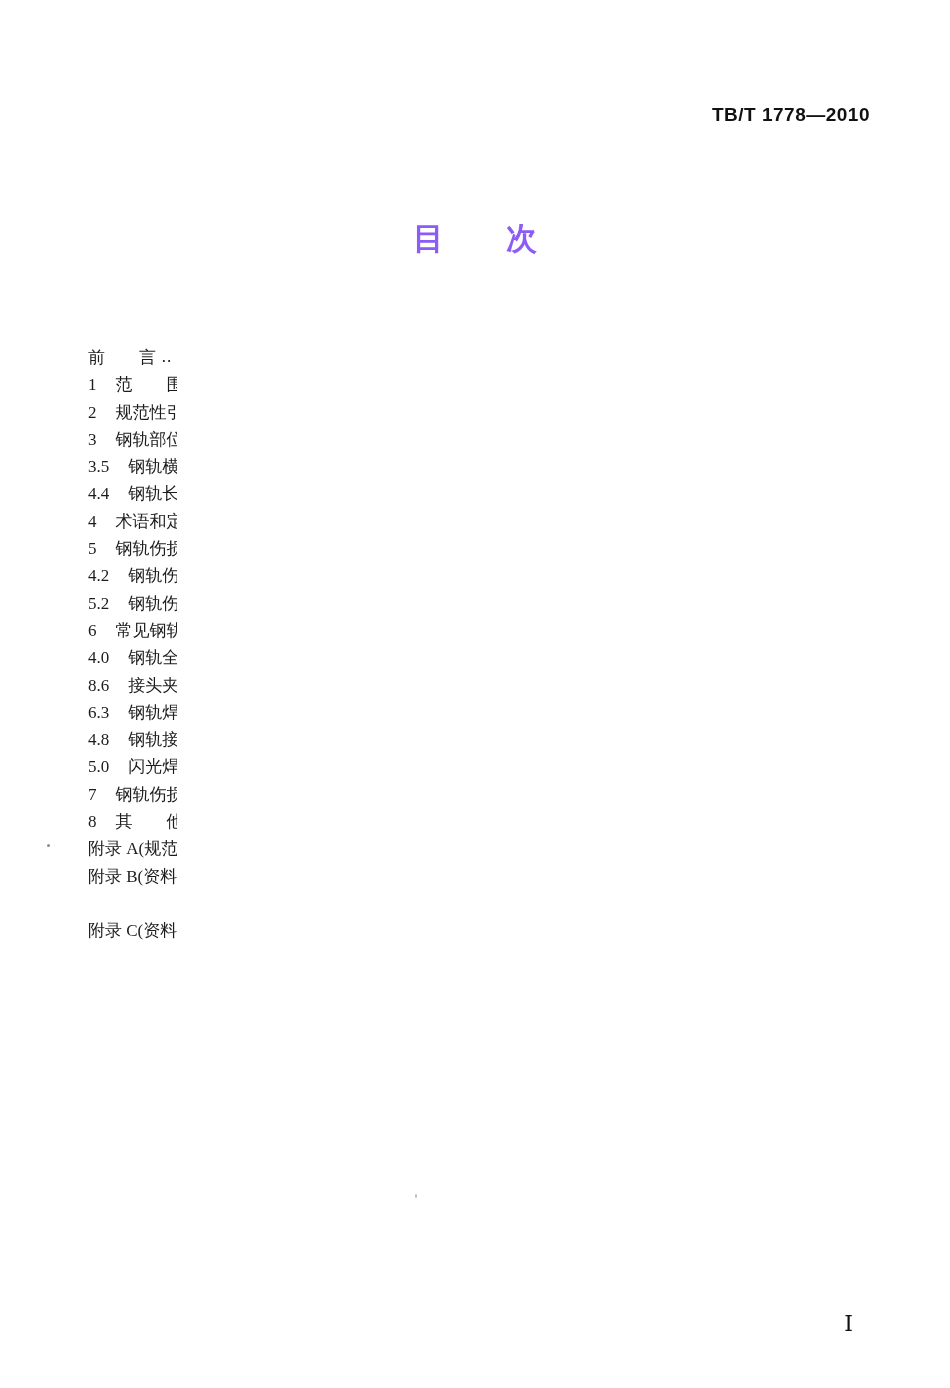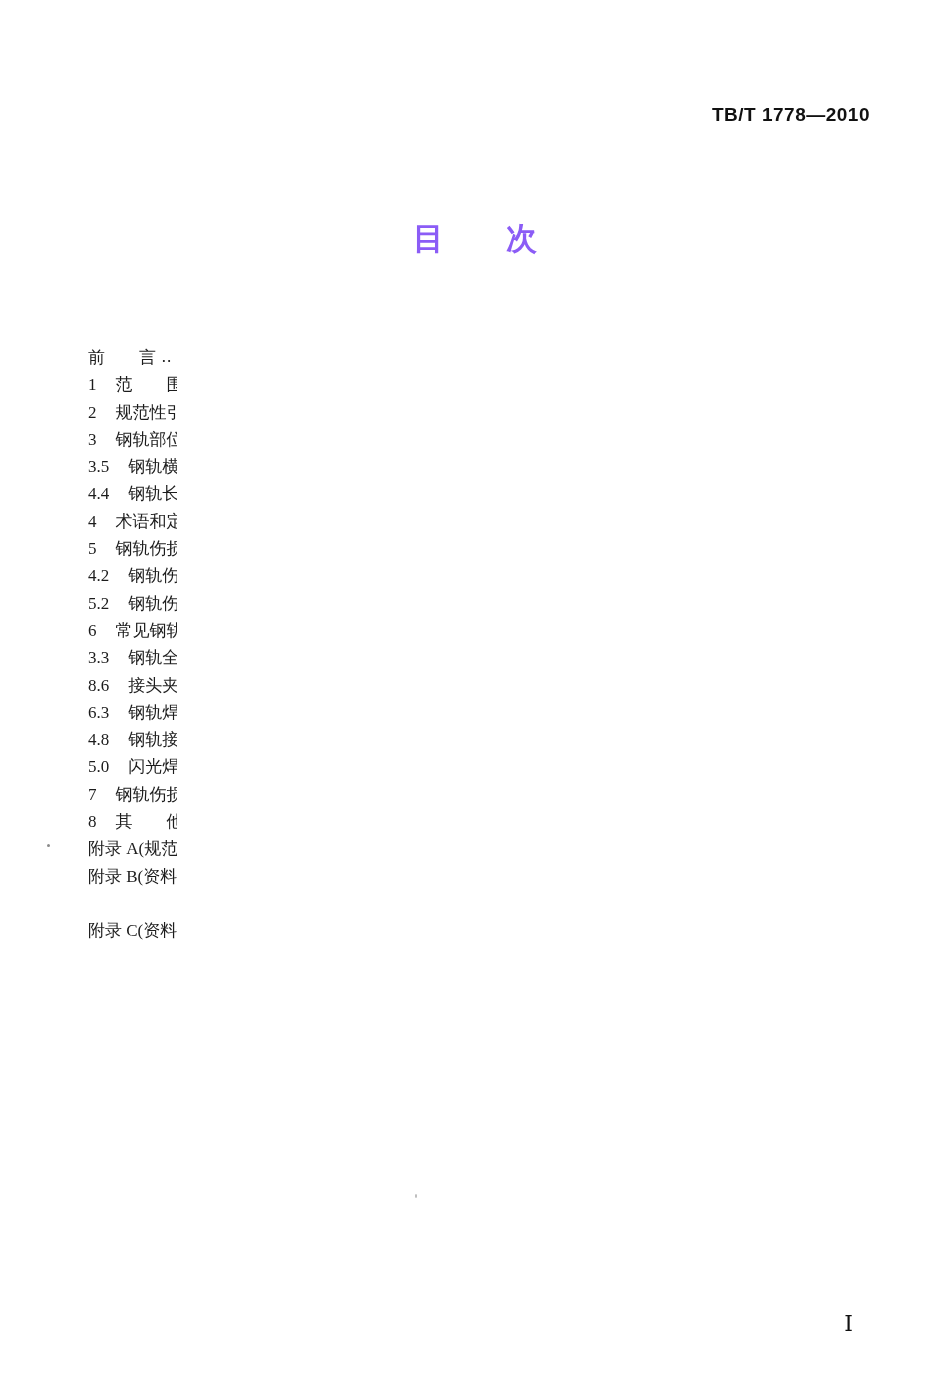--- a/index.html
+++ b/index.html
@@ -162,21 +162,21 @@
       <span class="leader"></span>
       <span class="page">2</span>
     </div>
       <div class="toc-row">
       <span class="num">6</span>
       <span class="title">常见钢轨伤损类型</span>
       <span class="leader"></span>
       <span class="page">3</span>
     </div>
       <div class="toc-row">
-      <span class="num">3.3</span>
+      <span class="num">4.0</span>
       <span class="title">钢轨全长或局部区域的伤损(0×××,1×××)</span>
       <span class="leader"></span>
       <span class="page">3</span>
     </div>
       <div class="toc-row">
       <span class="num">8.6</span>
       <span class="title">接头夹板区域轨端钢轨的伤损(2×××)　　</span>
       <span class="leader"></span>
       <span class="page">18</span>
     </div>

